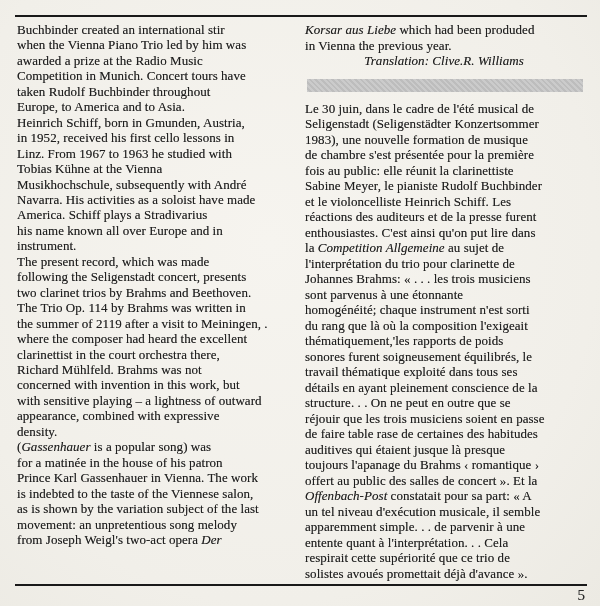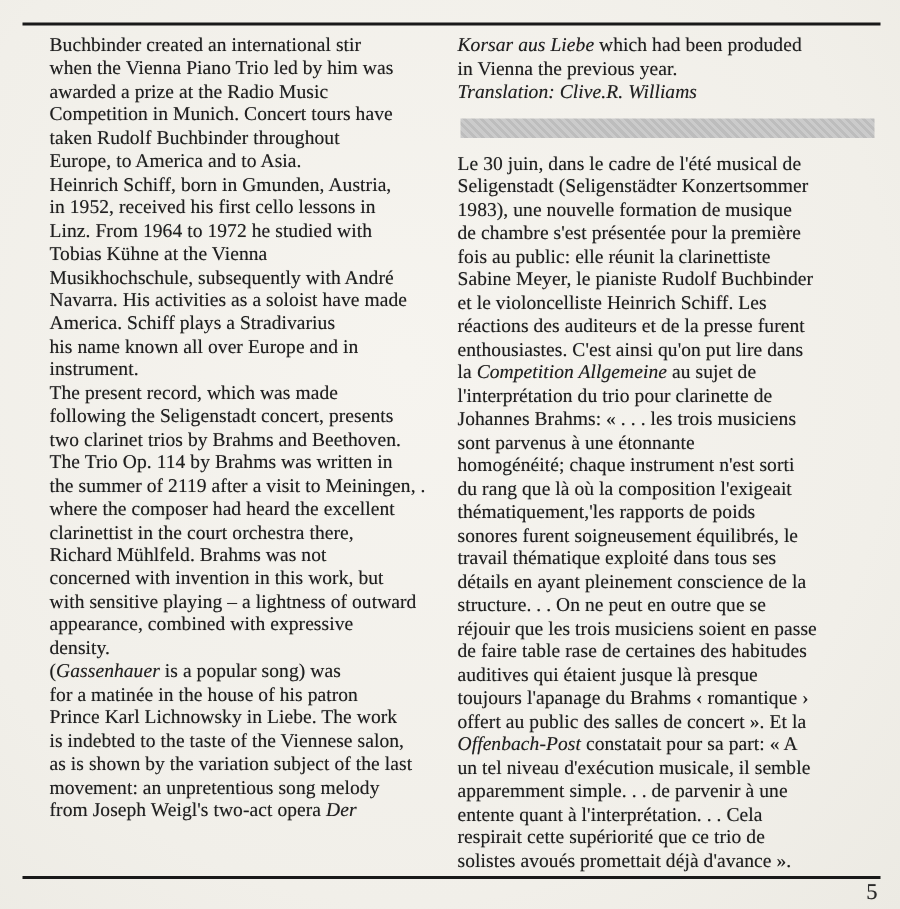--- a/index.html
+++ b/index.html
@@ -20,26 +20,26 @@
     background: #191919;
   }
   .rule-top { top: 15px; }
   .rule-bottom { top: 584px; }
   .col {
     position: absolute; top: 22px;
     font-size: 13px; line-height: 15.45px;
     letter-spacing: 0.05px;
     text-shadow: 0 0 0.45px rgba(30,30,30,0.5);
   }
-  .col-left  { left: 17px;  width: 280px; margin-left: 16px; }
+  .col-left  { left: 17px;  width: 280px; }
   .col-right { left: 305px; width: 282px; line-height: 15.5px; }
   .line { white-space: pre; }
   .credit {
     font-style: italic;
-    text-align: left;
+    text-align: center;
     padding-right: 4px;
     white-space: pre;
   }
   .sep-bar {
     height: 13px;
     width: 276px;
     margin: 10px 0 9px 2px;
     background: repeating-linear-gradient(45deg, #cbcbcb 0 2px, #bdbdbd 2px 4px);
   }
   .page-number {
@@ -60,42 +60,42 @@
   <div class="col col-left">
     <div>
         <div class="line">Buchbinder created an international stir</div>
         <div class="line">when the Vienna Piano Trio led by him was</div>
         <div class="line">awarded a prize at the Radio Music</div>
         <div class="line">Competition in Munich. Concert tours have</div>
         <div class="line">taken Rudolf Buchbinder throughout</div>
         <div class="line">Europe, to America and to Asia.</div>
         <div class="line">Heinrich Schiff, born in Gmunden, Austria,</div>
         <div class="line">in 1952, received his first cello lessons in</div>
-        <div class="line">Linz. From 1964 to 1972 he studied with</div>
+        <div class="line">Linz. From 1967 to 1963 he studied with</div>
         <div class="line">Tobias Kühne at the Vienna</div>
         <div class="line">Musikhochschule, subsequently with André</div>
         <div class="line">Navarra. His activities as a soloist have made</div>
         <div class="line">America. Schiff plays a Stradivarius</div>
         <div class="line">his name known all over Europe and in</div>
         <div class="line">instrument.</div>
         <div class="line">The present record, which was made</div>
         <div class="line">following the Seligenstadt concert, presents</div>
         <div class="line">two clarinet trios by Brahms and Beethoven.</div>
         <div class="line">The Trio Op. 114 by Brahms was written in</div>
         <div class="line">the summer of 2119 after a visit to Meiningen, .</div>
         <div class="line">where the composer had heard the excellent</div>
         <div class="line">clarinettist in the court orchestra there,</div>
         <div class="line">Richard Mühlfeld. Brahms was not</div>
         <div class="line">concerned with invention in this work, but</div>
         <div class="line">with sensitive playing – a lightness of outward</div>
         <div class="line">appearance, combined with expressive</div>
         <div class="line">density.</div>
         <div class="line">(<i>Gassenhauer</i> is a popular song) was</div>
         <div class="line">for a matinée in the house of his patron</div>
-        <div class="line">Prince Karl Lichnowsky in Liebe. The work</div>
+        <div class="line">Prince Karl Gassenhauer in Vienna. The work</div>
         <div class="line">is indebted to the taste of the Viennese salon,</div>
         <div class="line">as is shown by the variation subject of the last</div>
         <div class="line">movement: an unpretentious song melody</div>
         <div class="line">from Joseph Weigl's two-act opera <i>Der</i></div>
       </div>
   </div>
 
   <div class="col col-right">
     <div>
         <div class="line"><i>Korsar aus Liebe</i> which had been produded</div>

